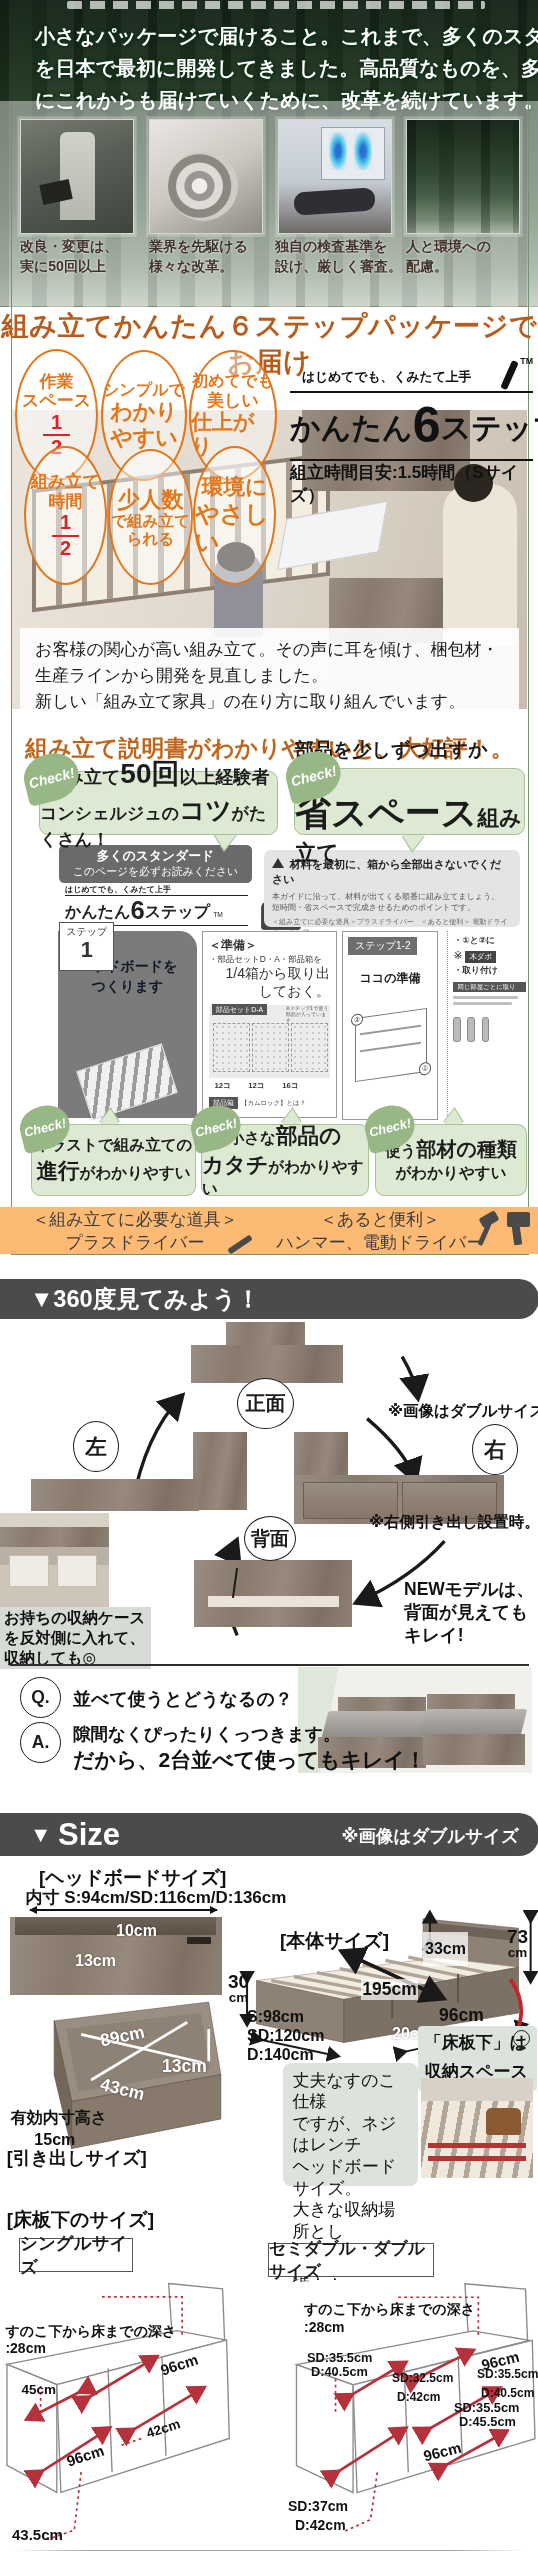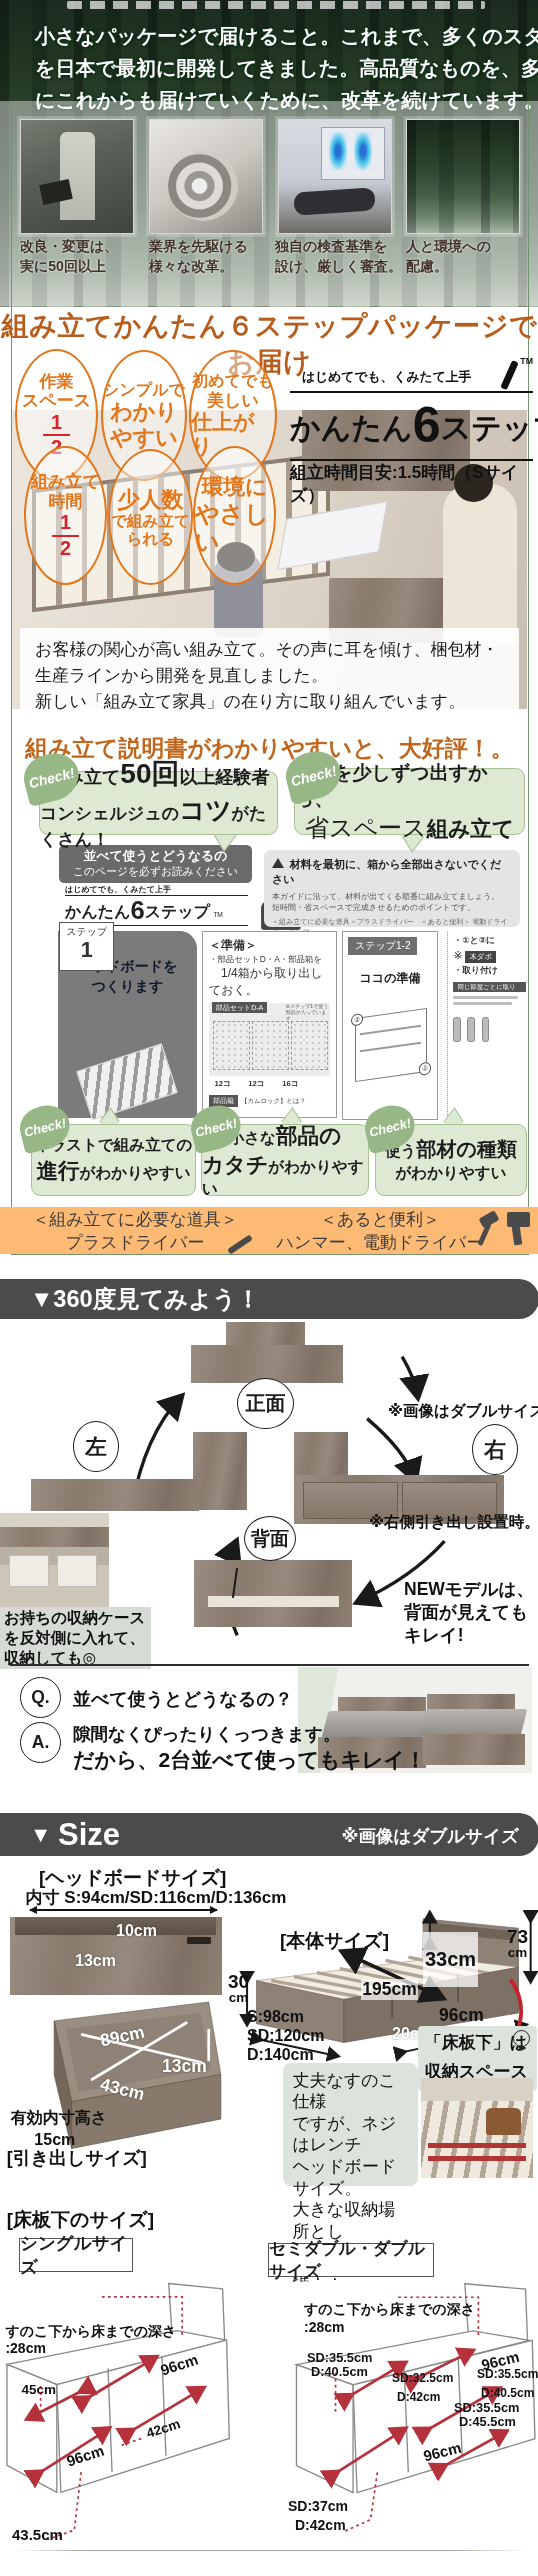--- a/index.html
+++ b/index.html
@@ -175,29 +175,29 @@
     <div><span style="font-size:18px;font-weight:bold;">組み立て</span><span style="font-size:28px;font-weight:bold;">50回</span><span style="font-size:18px;font-weight:bold;">以上経験者</span></div>
     <div><span style="font-size:17px;font-weight:bold;">コンシェルジュの</span><span style="font-size:25.6px;font-weight:bold;">コツ</span><span style="font-size:17px;font-weight:bold;">がたくさん！</span></div>
   </div>
   <div class="abs badge" style="left:24px;top:754px;width:55px;height:47px;font-size:14px;">
       <span>Check!</span>
     </div>
   <div class="abs taild" style="left:216px;top:826px;"></div>
 
   <div class="abs bub" style="left:294px;top:768px;width:229px;height:65px;">
     <div><span style="font-size:19px;font-weight:bold;">部品を少しずつ出すから、</span></div>
-    <div><span style="font-size:24px;font-weight:normal;">省スペース</span><span style="font-size:21.6px;font-weight:bold;">組み立て</span></div>
+    <div><span style="font-size:36px;font-weight:bold;">省スペース</span><span style="font-size:21.6px;font-weight:bold;">組み立て</span></div>
   </div>
   <div class="abs badge" style="left:286px;top:752px;width:55px;height:47px;font-size:14px;">
       <span>Check!</span>
     </div>
   <div class="abs taild" style="left:404px;top:827px;"></div>
 
   <div class="abs dkbub" style="left:59px;top:845px;width:193px;height:35px;padding-top:2.7px;">
-    <span style="display:block;font-size:12.8px;font-weight:bold;">並べて使うとどうなるの</span>
+    <span style="display:block;font-size:12.8px;font-weight:bold;">多くのスタンダード</span>
     <span style="display:block;font-size:10.8px;">このページを必ずお読みください</span>
   </div>
   <div class="abs" style="left:65px;top:884px;width:183px;color:#222;">
     <div style="font-size:8px;font-weight:bold;">はじめてでも、くみたて上手</div>
     <div style="border-top:1.3px solid #222;border-bottom:1.3px solid #222;white-space:nowrap;">
       <span style="font-size:16px;font-weight:bold;">かんたん</span><span style="font-size:25.6px;font-weight:bold;vertical-align:-2px;">6</span><span style="font-size:16px;font-weight:bold;">ステップ</span>
       <span style="font-size:6.7px;">TM</span>
     </div>
   </div>
   <div class="abs" style="left:257px;top:873px;width:47px;height:57px;">
@@ -222,21 +222,21 @@
     <div class="ctr" style="padding-top:26px;color:#0f172a;font-size:14px;font-weight:bold;line-height:1.4;">
       <span style="display:block">ヘッドボードを</span>
       <span style="display:block">つくります</span>
     </div>
     <div class="abs" style="left:24px;top:125px;width:88px;height:50px;background:repeating-linear-gradient(115deg,#f0f0f0 0 8px,#9c9c9c 8px 12px);border:1.3px solid #e8e8e8;transform:rotate(-18deg);"></div>
   </div>
 
   <div class="abs panel" style="left:202px;top:931px;width:135px;height:187px;padding:5.4px 6px;box-sizing:border-box;">
     <div style="font-size:12px;font-weight:bold;color:#333;">＜準備＞</div>
     <div style="font-size:8.4px;color:#333;">・部品セットD・A・部品箱を</div>
-    <div style="font-size:12px;color:#333;">　1/4箱から取り出しておく。</div>
+    <div style="font-size:14px;color:#333;text-align:right;">　1/4箱から取り出しておく。</div>
     <div style="position:relative;background:#ececec;height:73px;margin-top:4px;">
       <span class="chip" style="font-size:7px;position:absolute;left:2.7px;top:-1.3px;">部品セットD-A</span>
       <span style="position:absolute;right:1.3px;top:0;font-size:5px;color:#555;width:43px;">※ステップ1で使う部品が入っています</span>
       <span class="abs dashbox" style="left:4px;top:17.5px;width:35px;height:47px;"></span>
       <span class="abs dashbox" style="left:43px;top:17.5px;width:35px;height:47px;"></span>
       <span class="abs dashbox" style="left:82px;top:17.5px;width:35px;height:47px;"></span>
     </div>
     <div style="display:flex;gap:17.5px;font-size:7.7px;color:#333;font-weight:bold;margin-top:2.7px;padding-left:5.4px;">
       <span>12コ</span>
       <span>12コ</span>
@@ -449,21 +449,21 @@
     <line x1="95,1" y1="1" x2="1" y2="1" stroke="none"></line>
     <path class="karr" d="M305,145 L160,78" stroke-width="6" marker-end="url(#ak)"></path>
     <path class="karr" d="M160,78 L305,145" stroke-width="6" marker-end="url(#ak)"></path>
     <line x1="288" y1="60" x2="288" y2="20" stroke="#1a1a1a" stroke-width="3" marker-start="url(#akb)" marker-end="url(#akb)"></line>
     <line x1="438" y1="30" x2="438" y2="120" stroke="#1a1a1a" stroke-width="3" marker-start="url(#akb)" marker-end="url(#akb)"></line>
     <line x1="16" y1="120" x2="16" y2="184" stroke="#1a1a1a" stroke-width="3" marker-start="url(#akb)" marker-end="url(#akb)"></line>
     <line x1="36" y1="208" x2="150" y2="232" stroke="#1a1a1a" stroke-width="3" marker-start="url(#akb)" marker-end="url(#akb)"></line>
     <line x1="250" y1="226" x2="430" y2="186" stroke="#1a1a1a" stroke-width="3" marker-start="url(#akb)" marker-end="url(#akb)"></line>
     <path d="M408,118 c 24,34 18,66 2,96 c -10,20 8,34 20,22" stroke="#c2242e" stroke-width="6" fill="none"></path>
   </svg>
-  <div class="abs dim" style="left:423px;top:1932px;font-size:20px;background:rgba(255,255,255,.75);padding:16px 2px;">33cm</div>
+  <div class="abs dim" style="left:423px;top:1932px;font-size:16px;background:rgba(255,255,255,.75);padding:8px 2px;">33cm</div>
   <div class="abs dim ctr" style="left:507px;top:1929px;font-size:19px;line-height:16px;">
     <span style="display:block">73</span>
     <span style="display:block;font-size:13.5px;">cm</span>
   </div>
   <div class="abs dim ctr" style="left:228px;top:1974px;font-size:19px;line-height:16px;">
     <span style="display:block">30</span>
     <span style="display:block;font-size:13.5px;">cm</span>
   </div>
   <div class="abs dim" style="left:361px;top:1979px;font-size:17.5px;background:rgba(255,255,255,.7);padding:0 1.3px;">195cm</div>
   <div class="abs dim" style="left:439px;top:2005px;font-size:17.5px;">96cm</div>

